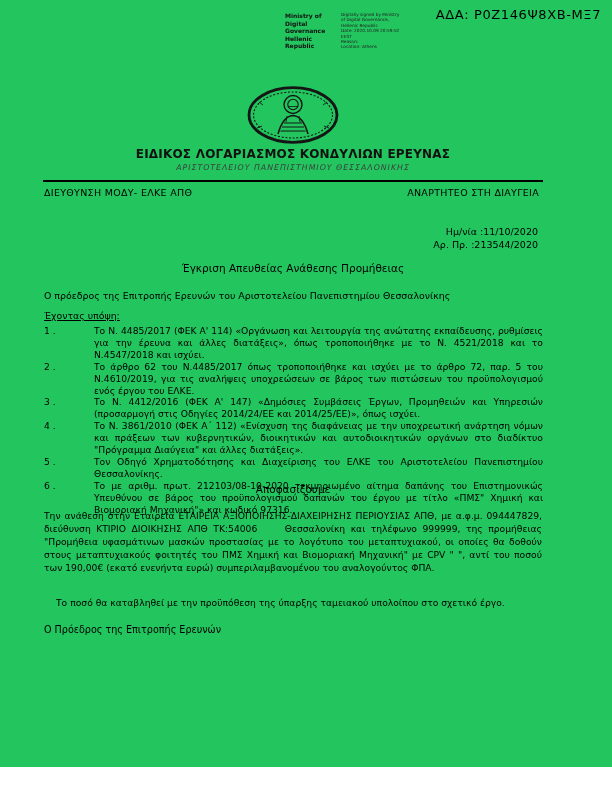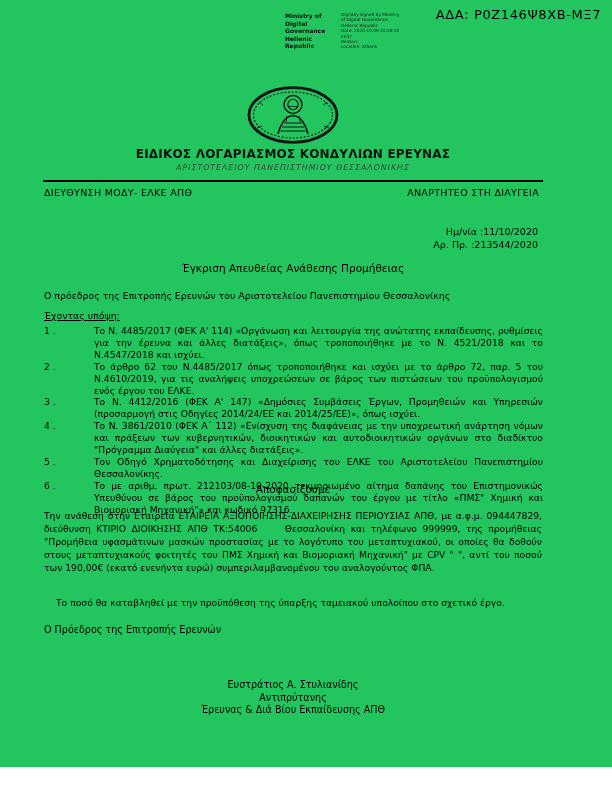--- a/index.html
+++ b/index.html
@@ -134,19 +134,14 @@
         <span class="list-num">6 .</span>
         <span class="list-text">Το με αριθμ. πρωτ. 212103/08-10-2020 τεκμηριωμένο αίτημα δαπάνης του Επιστημονικώς Υπευθύνου σε βάρος του προϋπολογισμού δαπανών του έργου με τίτλο «ΠΜΣ" Χημική και Βιομοριακή Μηχανική"» και κωδικό 97316.</span>
       </div>
     </div>
 
   <div class="decision-heading">Αποφασίζουμε</div>
   <p class="decision-body">Την ανάθεση στην Εταιρεία ΕΤΑΙΡΕΙΑ ΑΞΙΟΠΟΙΗΣΗΣ-ΔΙΑΧΕΙΡΗΣΗΣ ΠΕΡΙΟΥΣΙΑΣ ΑΠΘ, με α.φ.μ. 094447829, διεύθυνση ΚΤΙΡΙΟ ΔΙΟΙΚΗΣΗΣ ΑΠΘ ΤΚ:54006 &nbsp;&nbsp;&nbsp; Θεσσαλονίκη και τηλέφωνο 999999, της προμήθειας "Προμήθεια υφασμάτινων μασκών προστασίας με το λογότυπο του μεταπτυχιακού, οι οποίες θα δοθούν στους μεταπτυχιακούς φοιτητές του ΠΜΣ Χημική και Βιομοριακή Μηχανική" με CPV " ", αντί του ποσού των 190,00€ (εκατό ενενήντα ευρώ) συμπεριλαμβανομένου του αναλογούντος ΦΠΑ.</p>
   <p class="payment-note">Το ποσό θα καταβληθεί με την προϋπόθεση της ύπαρξης ταμειακού υπολοίπου στο σχετικό έργο.</p>
 
   <div class="signatory-title">Ο Πρόεδρος της Επιτροπής Ερευνών</div>
-  <div class="signatory-block">
-    <div>Ευστράτιος Α. Στυλιανίδης</div>
-    <div>Αντιπρύτανης</div>
-    <div>Έρευνας &amp; Διά Βίου Εκπαίδευσης ΑΠΘ</div>
-  </div>
 
 </div>
 
 </body></html>

